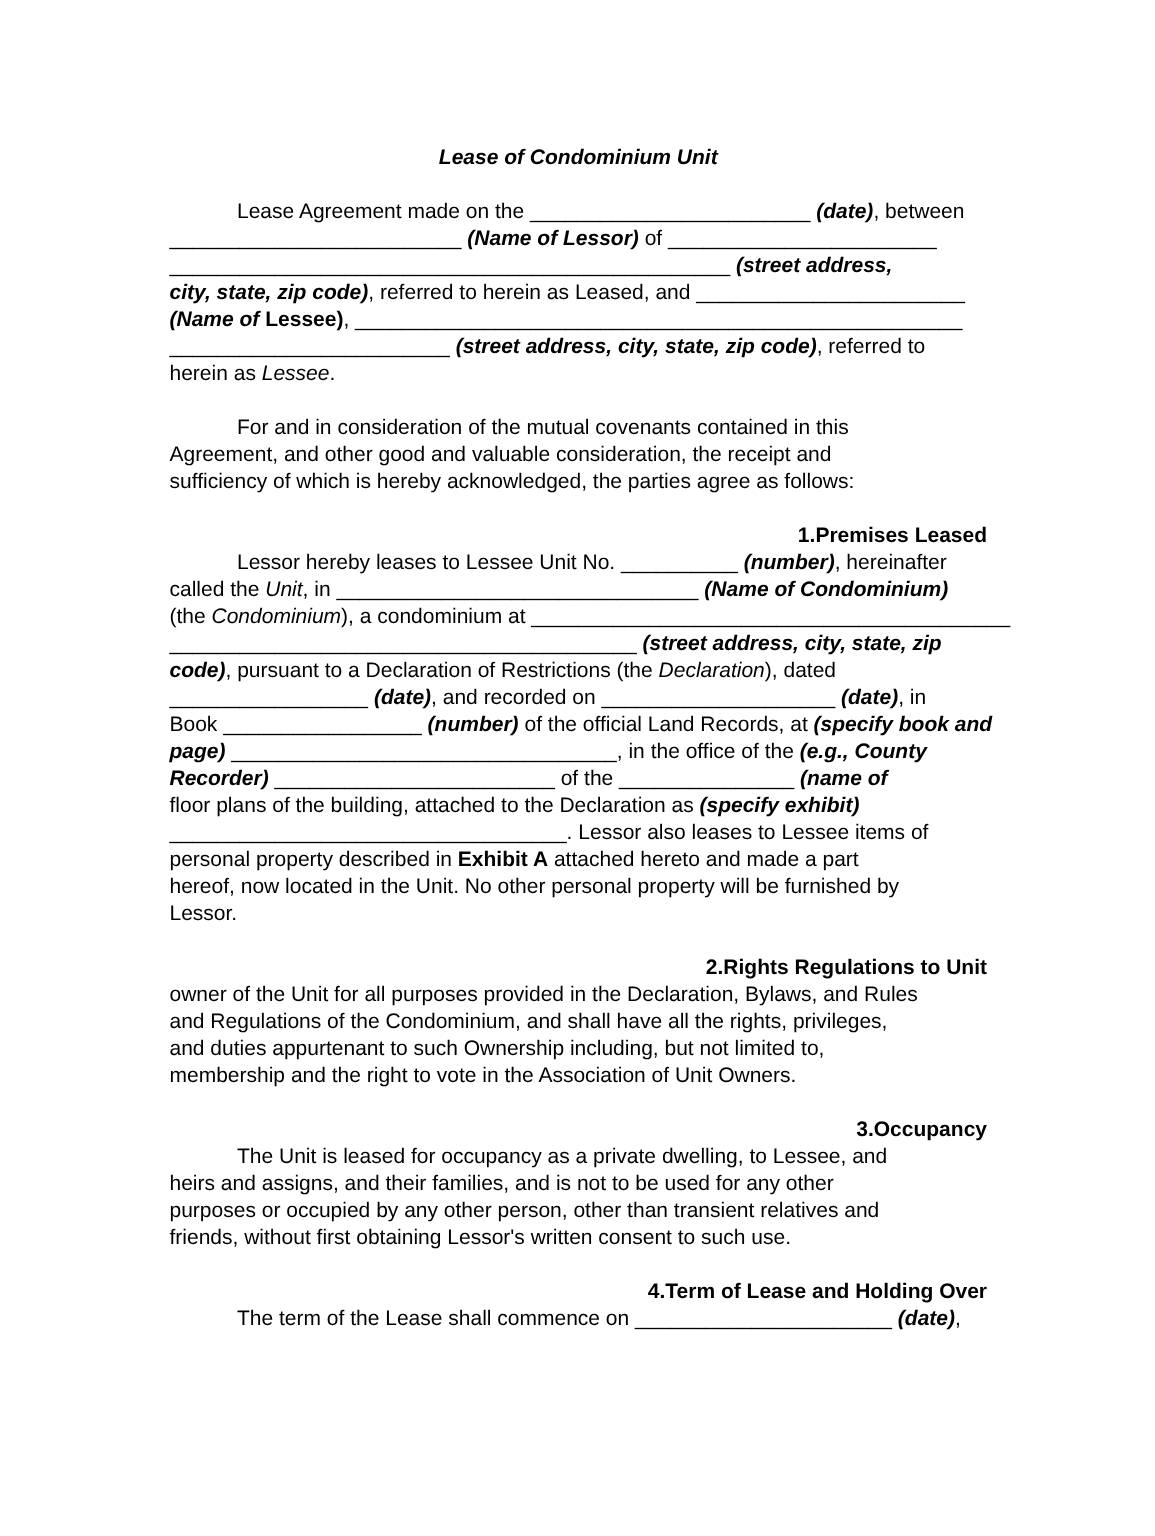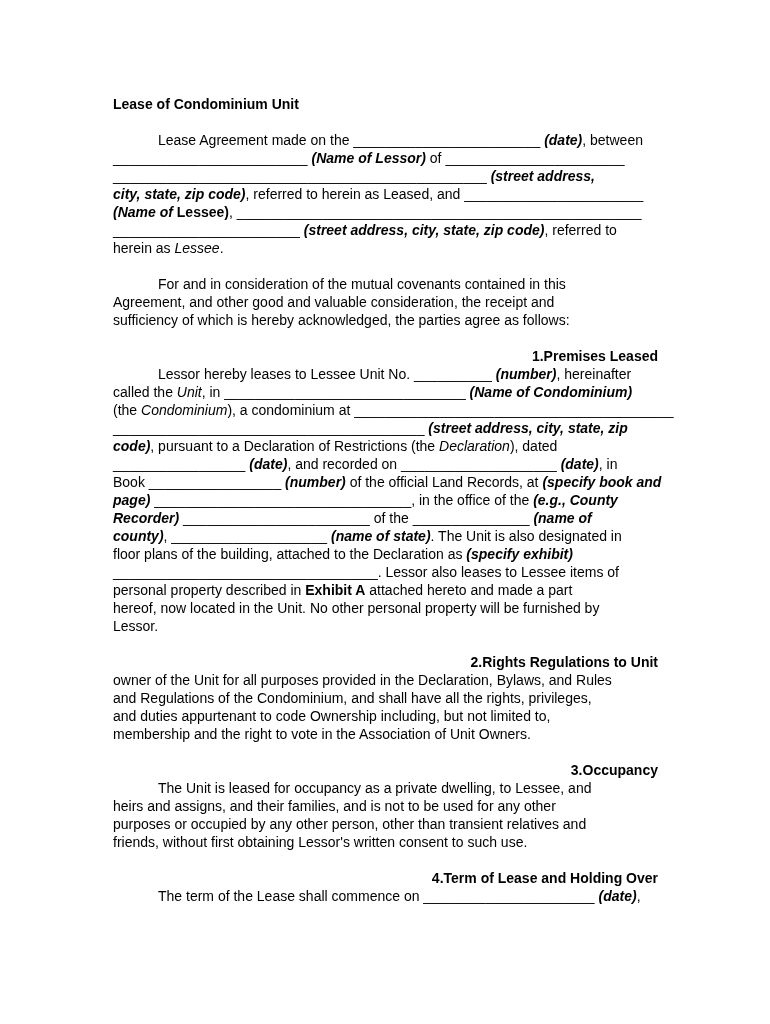--- a/index.html
+++ b/index.html
@@ -16,21 +16,21 @@
     box-sizing: border-box;
     padding: 95px 112px 0 113px;
     font-family: "Liberation Sans", "DejaVu Sans", sans-serif;
     font-size: 14px;
     line-height: 18px;
     color: #000000;
     overflow: hidden;
   }
   .block { margin: 0 0 18px 0; }
   .block.heading { margin-bottom: 0; text-align: right; }
-  .block.title { text-align: left; }
+  .block.title { text-align: center; font-style: italic; }
   .line { white-space: pre; }
   .line.indent { padding-left: 45px; }
   .run.b  { font-weight: bold; }
   .run.i  { font-style: italic; }
   .run.bi { font-weight: bold; font-style: italic; }
   .run.u  { font-weight: normal; letter-spacing: 0; text-align: center; }
   .run.tab { display: inline-block; }
 </style>
 <title>Lease of Condominium Unit</title></head>
 <body>
@@ -60,34 +60,33 @@
       <div class="block para">
         <div class="line indent"><span class="run r">Lessor hereby leases to Lessee Unit No. </span><span class="run u">__________</span><span class="run r"> </span><span class="run bi">(number)</span><span class="run r">, hereinafter</span></div>
         <div class="line"><span class="run r">called the </span><span class="run i">Unit</span><span class="run r">, in </span><span class="run u">_______________________________</span><span class="run r"> </span><span class="run bi">(Name of Condominium)</span></div>
         <div class="line"><span class="run r">(the </span><span class="run i">Condominium</span><span class="run r">), a condominium at </span><span class="run u">_________________________________________</span></div>
         <div class="line"><span class="run u">________________________________________</span><span class="run r"> </span><span class="run bi">(street address, city, state, zip</span></div>
         <div class="line"><span class="run bi">code)</span><span class="run r">, pursuant to a Declaration of Restrictions (the </span><span class="run i">Declaration</span><span class="run r">), dated</span></div>
         <div class="line"><span class="run u">_________________</span><span class="run r"> </span><span class="run bi">(date)</span><span class="run r">, and recorded on </span><span class="run u">____________________</span><span class="run r"> </span><span class="run bi">(date)</span><span class="run r">, in</span></div>
         <div class="line"><span class="run r">Book </span><span class="run u">_________________</span><span class="run r"> </span><span class="run bi">(number)</span><span class="run r"> of the official Land Records, at </span><span class="run bi">(specify book and</span></div>
         <div class="line"><span class="run bi">page)</span><span class="run r"> </span><span class="run u">_________________________________</span><span class="run r">, in the office of the </span><span class="run bi">(e.g., County</span></div>
         <div class="line"><span class="run bi">Recorder)</span><span class="run r"> </span><span class="run u">________________________</span><span class="run r"> of the </span><span class="run u">_______________</span><span class="run r"> </span><span class="run bi">(name of</span></div>
-        <div class="line"><span class="run bi">county)</span><span class="run r">, </span><span class="run u">____________________</span><span class="run r"> </span><span class="run bi">(name of state)</span><span class="run r">. The Unit is also designated in</span></div>
         <div class="line"><span class="run r">floor plans of the building, attached to the Declaration as </span><span class="run bi">(specify exhibit)</span></div>
         <div class="line"><span class="run u">__________________________________</span><span class="run r">. Lessor also leases to Lessee items of</span></div>
         <div class="line"><span class="run r">personal property described in </span><span class="run b">Exhibit A</span><span class="run r"> attached hereto and made a part</span></div>
         <div class="line"><span class="run r">hereof, now located in the Unit. No other personal property will be furnished by</span></div>
         <div class="line"><span class="run r">Lessor.</span></div>
       </div>
       <div class="block heading">
         <div class="line"><span class="run b tab" style="width: 45px;">2.</span><span class="run b">Rights Regulations to Unit</span></div>
       </div>
       <div class="block para">
         <div class="line"><span class="run r">owner of the Unit for all purposes provided in the Declaration, Bylaws, and Rules</span></div>
         <div class="line"><span class="run r">and Regulations of the Condominium, and shall have all the rights, privileges,</span></div>
-        <div class="line"><span class="run r">and duties appurtenant to code Ownership including, but not limited to,</span></div>
+        <div class="line"><span class="run r">and duties appurtenant to such Ownership including, but not limited to,</span></div>
         <div class="line"><span class="run r">membership and the right to vote in the Association of Unit Owners.</span></div>
       </div>
       <div class="block heading">
         <div class="line"><span class="run b tab" style="width: 45px;">3.</span><span class="run b">Occupancy</span></div>
       </div>
       <div class="block para">
         <div class="line indent"><span class="run r">The Unit is leased for occupancy as a private dwelling, to Lessee, and</span></div>
         <div class="line"><span class="run r">heirs and assigns, and their families, and is not to be used for any other</span></div>
         <div class="line"><span class="run r">purposes or occupied by any other person, other than transient relatives and</span></div>
         <div class="line"><span class="run r">friends, without first obtaining Lessor's written consent to such use.</span></div>

